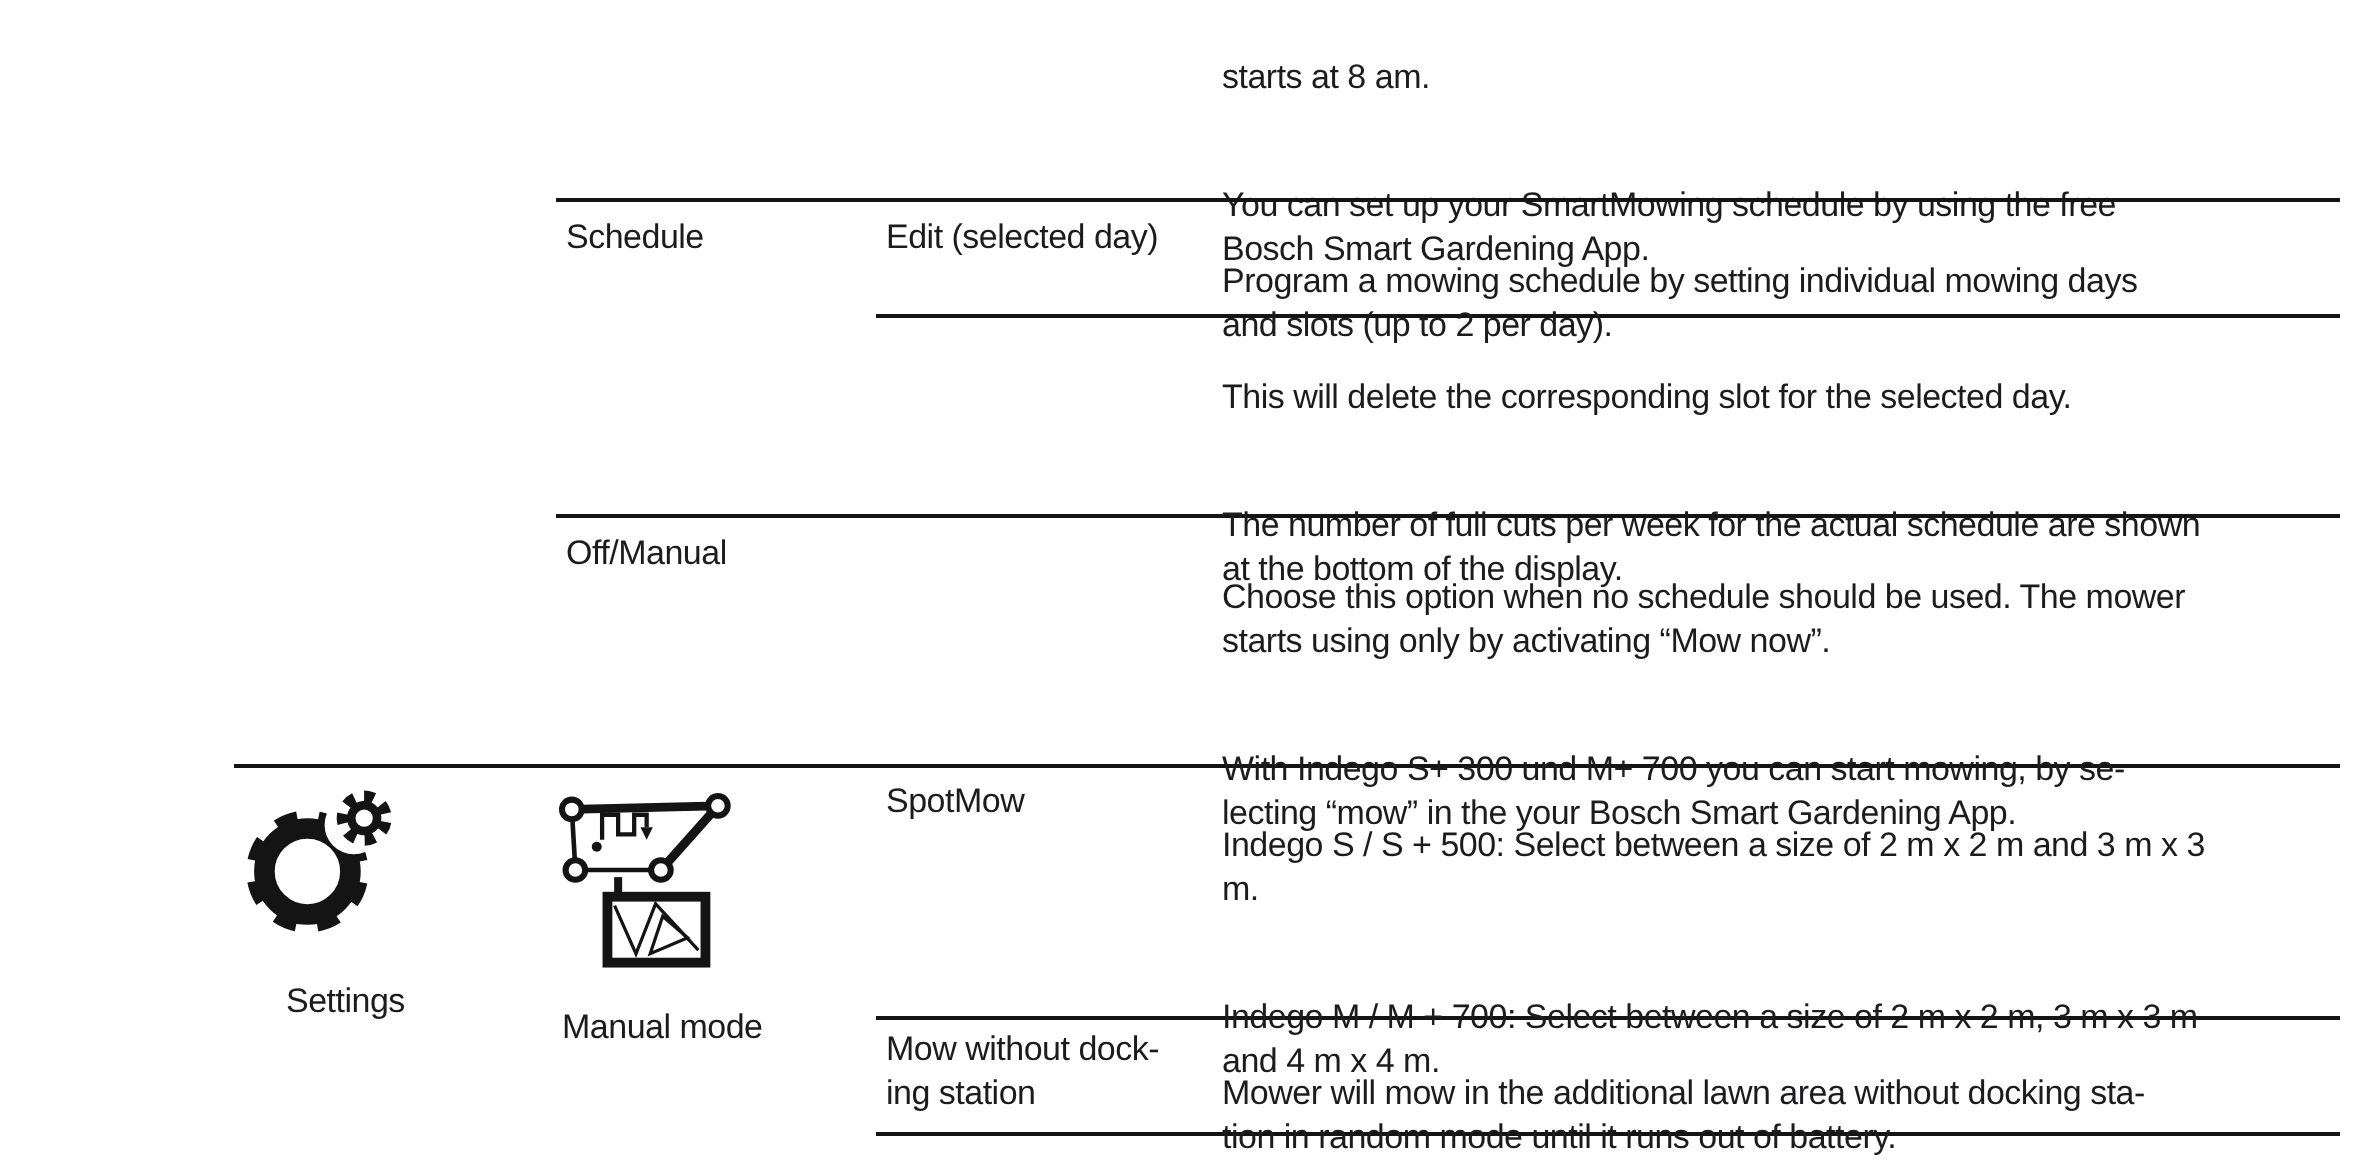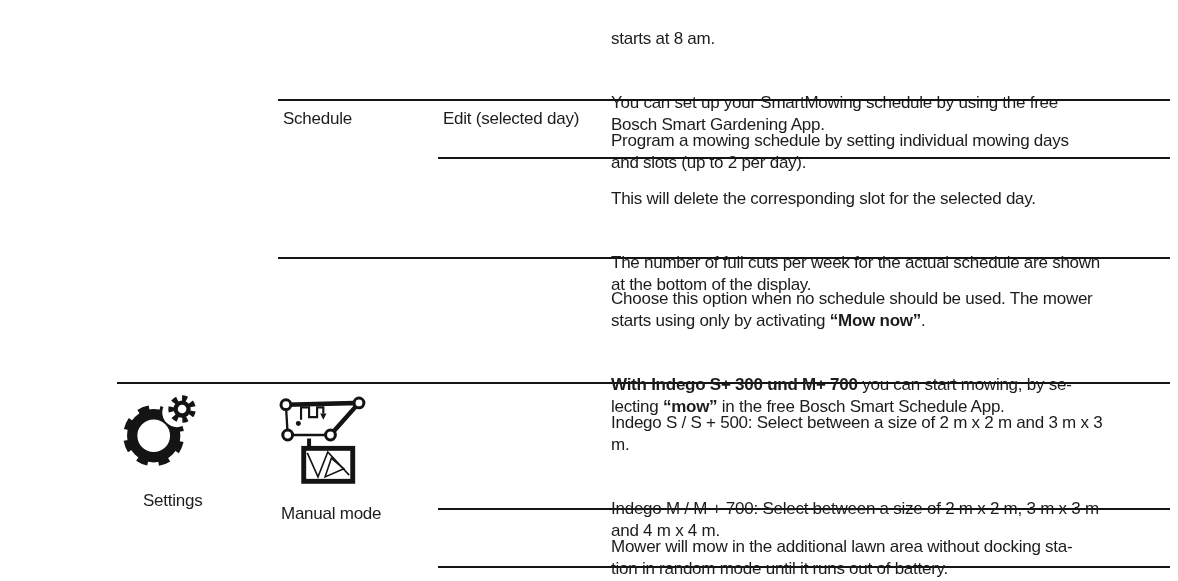--- a/index.html
+++ b/index.html
@@ -13,21 +13,21 @@
   }
   .cell{
     position:absolute;
     font-size:17px;
     line-height:22px;
     letter-spacing:-0.25px;
     white-space:pre-line;
   }
   .cell p{margin:0 0 20px 0;}
   .cell p:last-child{margin-bottom:0;}
-  b{font-weight:bold;}
+  b{font-weight:normal;}
   .rule{
     position:absolute;
     height:2px;
     background:#141414;
   }
   .icon-box{position:absolute;}
   .iconlabel{
     position:absolute;
     font-size:17px;
     line-height:22px;
@@ -59,25 +59,26 @@
     <p>Program a mowing schedule by setting individual mowing days
 and slots (up to 2 per day).</p>
   </div>
 
   <div class="cell" style="left:611px;top:166px;width:575px;">
     <p>This will delete the corresponding slot for the selected day.</p>
     <p>The number of full cuts per week for the actual schedule are shown
 at the bottom of the display.</p>
   </div>
 
+  <div class="cell" style="left:283px;top:266px;width:150px;">Off/Manual</div>
   <div class="cell" style="left:611px;top:266px;width:575px;">
     <p><span>Choose this option when no schedule should be used. The mower
 starts using only by activating </span><b>“Mow now”</b><span>.</span></p>
     <p><b>With Indego S+ 300 und M+ 700</b><span> you can start mowing, by se-
-lecting </span><b>“mow”</b><span> in the free Bosch Smart Schedule App.</span></p>
+lecting </span><b>“mow”</b><span> in the your Bosch Smart Gardening App.</span></p>
   </div>
 
   <div class="icon-box" style="left:115px;top:390px;width:86px;height:82px;">
     <svg width="86" height="82" viewBox="0 0 100 95" xmlns="http://www.w3.org/2000/svg">
 
       <circle cx="45" cy="53" r="29" fill="none" stroke="#141414" stroke-width="13" stroke-dasharray="11.5 11.2" transform="rotate(12 45 53)"></circle>
       <circle cx="45" cy="53" r="25" fill="none" stroke="#141414" stroke-width="12"></circle>
 
       <circle cx="72" cy="26" r="17" fill="#ffffff"></circle>
 
@@ -105,25 +106,28 @@
 
       <line x1="36" y1="52" x2="36" y2="64" stroke="#141414" stroke-width="4.5"></line>
 
       <rect x="30" y="63" width="55" height="37" fill="#ffffff" stroke="#141414" stroke-width="5.5"></rect>
       <polyline points="34,68 46,95 57,67 81,93" fill="none" stroke="#141414" stroke-width="1.8"></polyline>
       <path d="M61,74 L54,95 L75,86 Z" fill="none" stroke="#141414" stroke-width="1.8"></path>
     </svg>
   </div>
   <div class="iconlabel" style="left:281px;top:503px;">Manual mode</div>
 
+  <div class="cell" style="left:443px;top:390px;width:162px;">SpotMow</div>
   <div class="cell" style="left:611px;top:390px;width:575px;">
     <p>Indego S / S + 500: Select between a size of 2 m x 2 m and 3 m x 3
 m.</p>
     <p>Indego M / M + 700: Select between a size of 2 m x 2 m, 3 m x 3 m
 and 4 m x 4 m.</p>
   </div>
 
+  <div class="cell" style="left:443px;top:514px;width:168px;">Mow without dock-
+ing station</div>
   <div class="cell" style="left:611px;top:514px;width:575px;">
     <p>Mower will mow in the additional lawn area without docking sta-
 tion in random mode until it runs out of battery.</p>
   </div>
 
 </div>
 
 </body></html>

